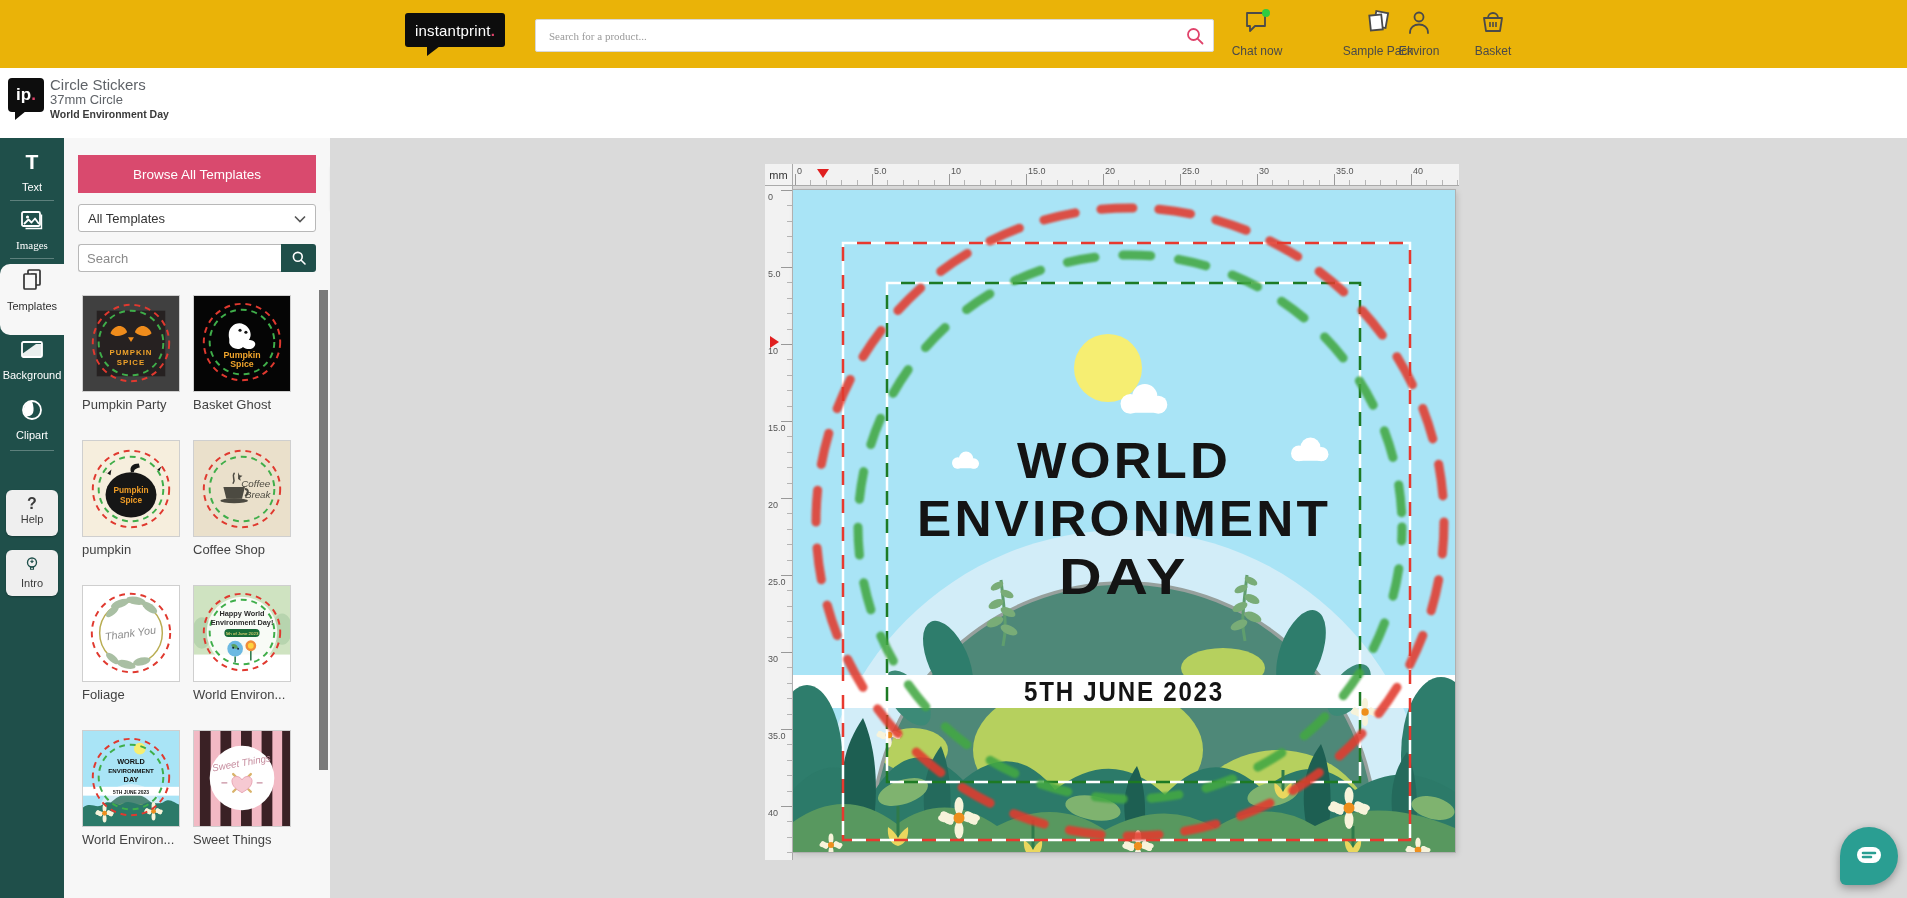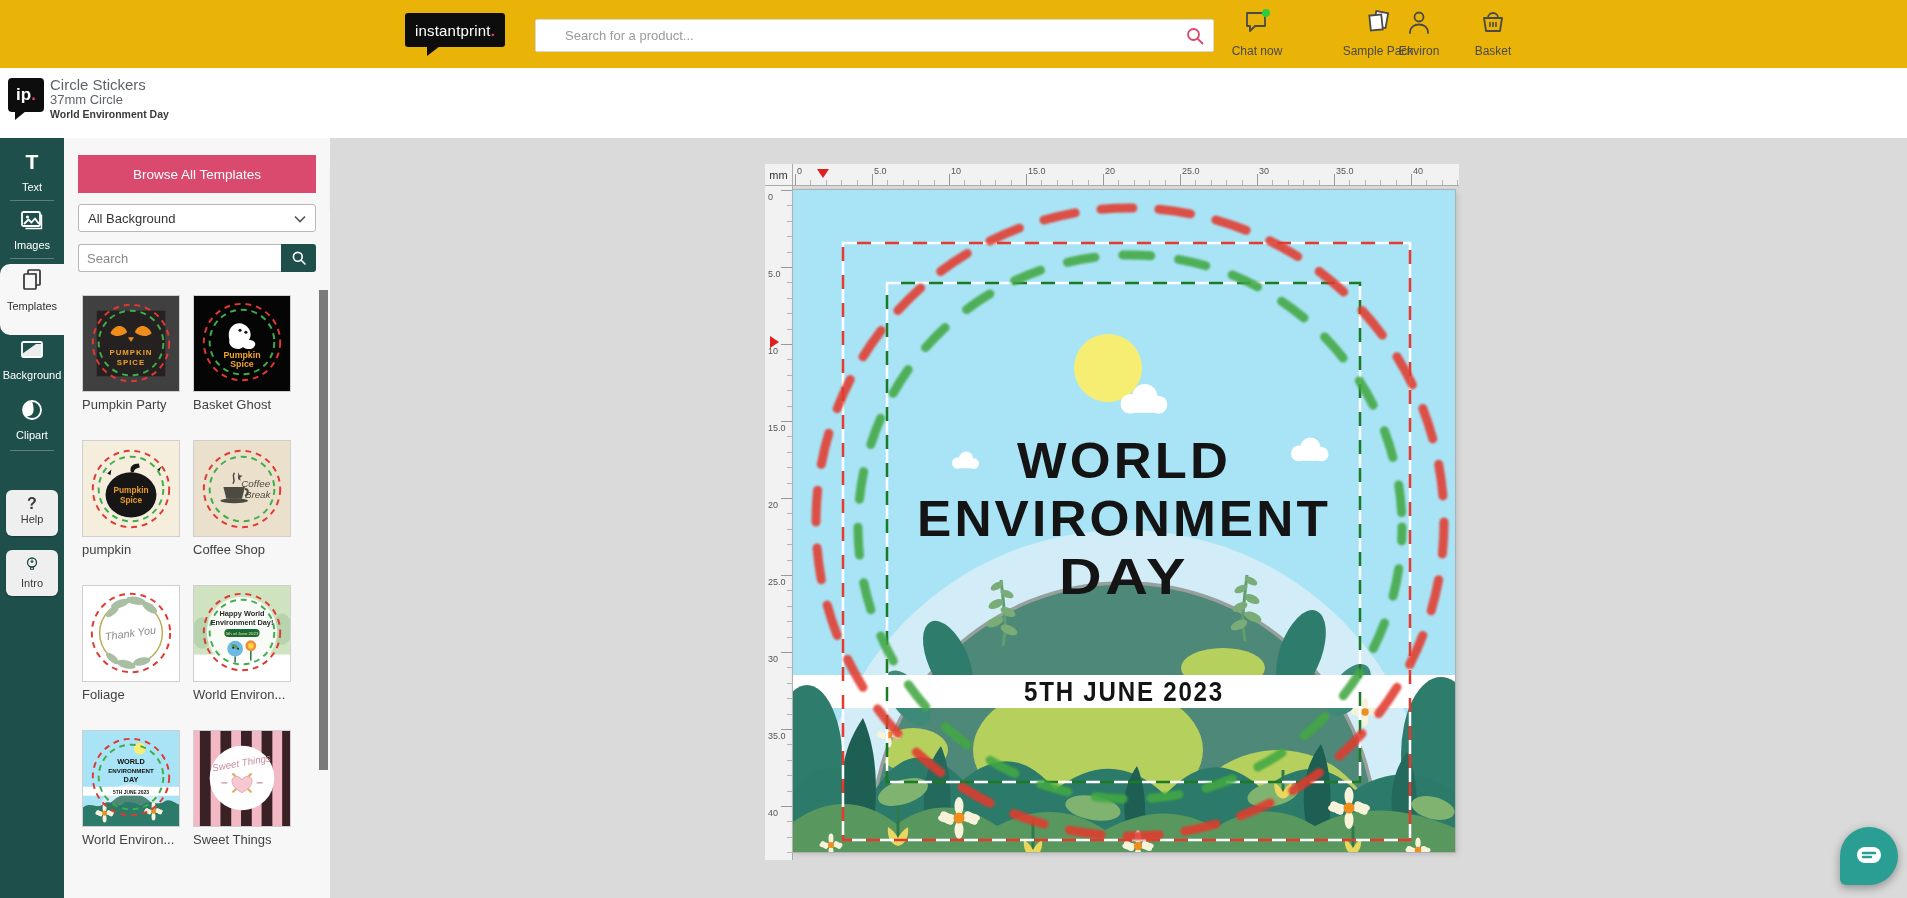--- a/index.html
+++ b/index.html
@@ -5,21 +5,21 @@
   html,body{margin:0;padding:0;background:#fff;font-family:"Liberation Sans",sans-serif;}
   #app{position:relative;width:1907px;height:898px;overflow:hidden;background:#fff;}
 
   
   #header{position:absolute;left:0;top:0;width:1907px;height:68px;background:#eab308;border-bottom:1px solid #f0f0f0;}
   #ip-logo-main{position:absolute;left:405px;top:13px;width:100px;height:34px;background:#0d0d0d;border-radius:3px;color:#fff;
     display:flex;align-items:center;justify-content:center;font-size:15px;letter-spacing:.2px;}
   #ip-logo-main .tail{position:absolute;left:22px;bottom:-9px;width:0;height:0;border-top:10px solid #0d0d0d;border-right:13px solid transparent;}
   .logo-dot{color:#e0436b;font-weight:bold;}
   #main-search{position:absolute;left:535px;top:19px;width:679px;height:33px;border:1px solid #d8d8d8;border-radius:2px;background:#fff;box-sizing:border-box;}
-  #main-search input{position:absolute;left:16px;top:0;width:100%;height:100%;border:0;outline:0;padding:0 34px 0 13px;font-size:13px;color:#333;background:transparent;box-sizing:border-box;font-family:Liberation Sans, sans-serif;}
+  #main-search input{position:absolute;left:0;top:0;width:100%;height:100%;border:0;outline:0;padding:0 34px 0 13px;font-size:11px;color:#333;background:transparent;box-sizing:border-box;font-family:Liberation Serif, serif;}
   #main-search input::placeholder{color:#9a9a9a;}
   #main-search .mag{position:absolute;right:8px;top:6px;}
   .hnav{position:absolute;top:8px;width:84px;text-align:center;cursor:pointer;}
   .hnav .lbl{display:block;margin-top:2px;font-size:12px;color:#4a4a4a;}
   .hicon{display:inline-block;height:30px;}
 
   
   #titlebar{position:absolute;left:0;top:68px;width:1907px;height:70px;background:#fff;border-bottom:1px solid #d9d9d9;}
   #ip-logo-small{position:absolute;left:8px;top:10px;width:36px;height:34px;background:#0d0d0d;border-radius:4px;color:#fff;display:flex;align-items:center;justify-content:center;font-size:17px;font-weight:bold;}
   #ip-logo-small .tail{position:absolute;left:7px;bottom:-8px;width:0;height:0;border-top:9px solid #0d0d0d;border-right:11px solid transparent;}
@@ -332,21 +332,21 @@
   </div>
 
   <div id="sidebar">
     <div class="sbitem" style="top:12px;">
       <svg width="24" height="24" viewBox="0 0 24 24">
           <text x="12" y="19" text-anchor="middle" font-size="21" font-weight="bold" font-family="Liberation Serif,serif" fill="#fff">T</text>
         </svg>
       <span class="lbl">Text</span>
     </div>
     <div class="sbsep" style="top:62px;"></div>
-    <div class="sbitem" style="top:70px;">
+    <div class="sbitem" style="top:70px;font-family:Liberation Serif, serif;">
       <svg width="26" height="24" viewBox="0 0 26 24">
           <rect x="3" y="4" width="18" height="14" rx="1.5" fill="none" stroke="#fff" stroke-width="1.8"></rect>
           <circle cx="8.5" cy="9" r="1.6" fill="#fff"></circle>
           <path d="M5 16l4.5-4.5 3 3 3.5-4 4 5.5" fill="none" stroke="#fff" stroke-width="1.8" stroke-linejoin="round"></path>
           <path d="M22.5 6.5v14h-16" fill="none" stroke="#fff" stroke-width="1.4"></path>
         </svg>
       <span class="lbl">Images</span>
     </div>
     <div class="sbsep" style="top:120px;"></div>
     <div class="sbactive" style="top:126px;padding-top:3px;">
@@ -381,21 +381,21 @@
           <circle cx="12" cy="10" r="6" fill="none" stroke="#1f4f4a" stroke-width="1.8"></circle>
           <path d="M10 16h4v3h-4zM12 6v4M10 8l2 2 2-2" stroke="#1f4f4a" stroke-width="1.4" fill="none"></path>
         </svg>
       <span class="lbl">Intro</span>
     </div>
   </div>
 
   <div id="panel">
     <div id="browse-btn">Browse All Templates</div>
     <div id="tpl-filter">
-      <span>All Background</span>
+      <span>All Templates</span>
       <span class="chev">
         <svg width="12" height="8" viewBox="0 0 12 8">
             <path d="M1 1.5 6 6.5 11 1.5" fill="none" stroke="#555" stroke-width="1.6"></path>
           </svg>
       </span>
     </div>
     <div id="tpl-search">
       <input type="text" placeholder="Search" style="">
     </div>
     <div id="tpl-search-btn">

